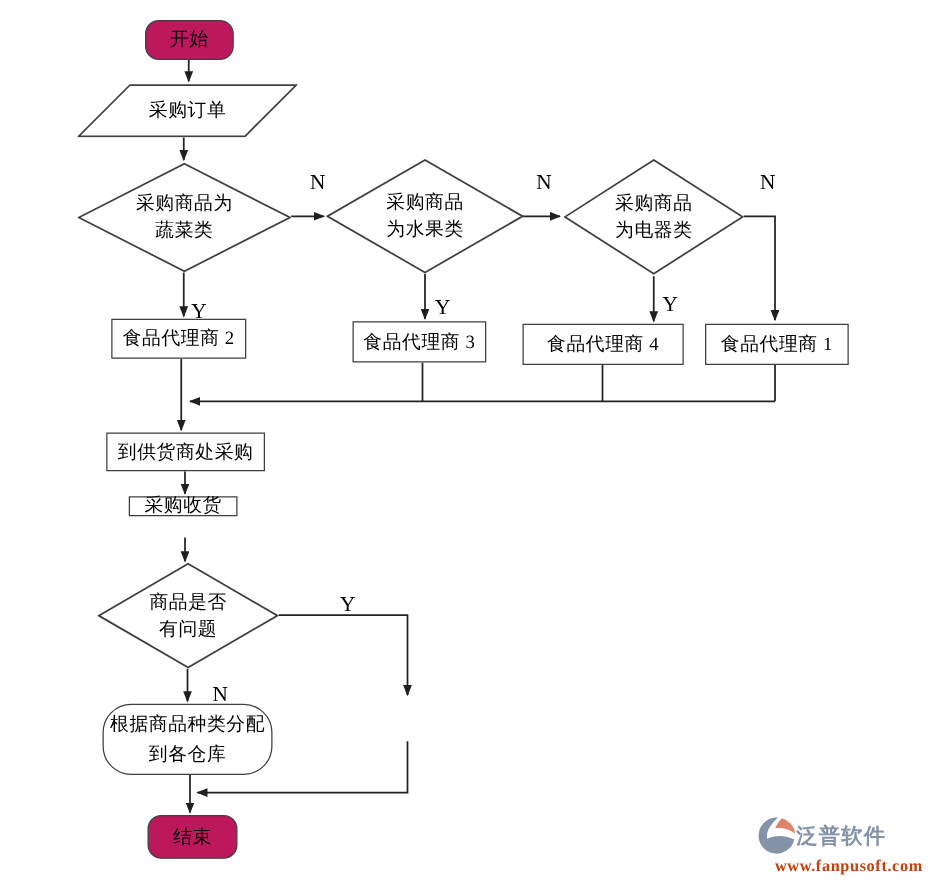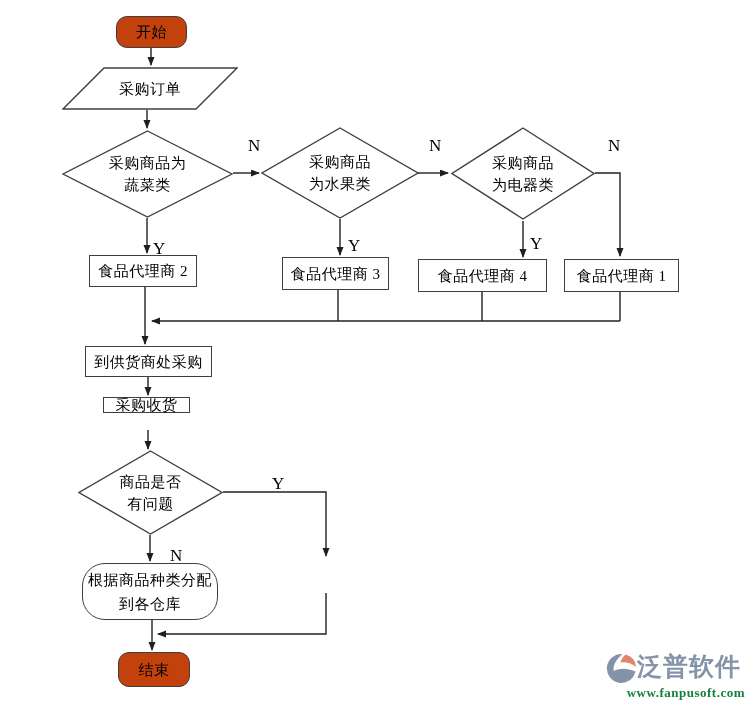--- a/index.html
+++ b/index.html
@@ -8,30 +8,30 @@
     font-family:"Liberation Serif","DejaVu Serif",serif;color:#000;
   }
   .node{position:absolute;}
   .node .shape-svg{position:absolute;left:0;top:0;}
   .node .label{
     position:absolute;inset:0;display:flex;align-items:center;justify-content:center;
     text-align:center;font-size:15px;line-height:22px;white-space:pre-line;
     letter-spacing:0.5px;
   }
   .rect-node{border:1.4px solid #3f3f3f;background:#fff;box-sizing:border-box;}
-  .round-node{border:1.6px solid #3f3f3f;background:#c2410c;box-sizing:border-box;border-radius:11px;}
+  .round-node{border:1.6px solid #3f3f3f;background:#be185d;box-sizing:border-box;border-radius:11px;}
   .edge-label{
     position:absolute;font-size:17px;line-height:1;font-family:"Liberation Serif","DejaVu Serif",serif;
   }
   #edges{position:absolute;left:0;top:0;}
   .watermark{position:absolute;left:606px;top:653px;width:139px;height:50px;}
   .wm-row{display:flex;align-items:center;}
   .wm-brand{
-    font-size:25px;font-weight:bold;letter-spacing:1px;line-height:1;
-    font-family:Liberation Mono, monospace;
+    font-size:17px;font-weight:bold;letter-spacing:1px;line-height:1;
+    font-family:Liberation Serif, serif;
   }
   .wm-url{
     font-size:13px;font-weight:bold;letter-spacing:0.5px;line-height:1;
     margin-top:2px;margin-left:14px;font-family:"Liberation Serif","DejaVu Serif",serif;
   }
 </style>
 </head>
 <body>
 
 <div id="canvas">
@@ -152,16 +152,16 @@
   <span class="edge-label" style="left:170px;top:547px;">N</span>
 
   <div class="watermark">
     <div class="wm-row">
       <svg width="31" height="31" viewBox="0 0 30 30">
         <path d="M28.5,18 A14,14 0 1 1 16,1 C 9,7 6.5,13 7.5,17.5 C 12,15 20,14 28.5,18 Z" fill="#8593a9"></path>
         <path d="M19,1.5 A14.2,14.2 0 0 1 29.2,13.5 C 24,9.5 19,8.6 13.8,9.2 C 15,6 16.8,3.4 19,1.5 Z" fill="#e0846a"></path>
       </svg>
       <span class="wm-brand" style="color:#8593a9;">泛普软件</span>
     </div>
-    <div class="wm-url" style="color:#15803d;text-align:right;">www.fanpusoft.com</div>
+    <div class="wm-url" style="color:#c2410c;">www.fanpusoft.com</div>
   </div>
 
 </div>
 
 </body></html>

